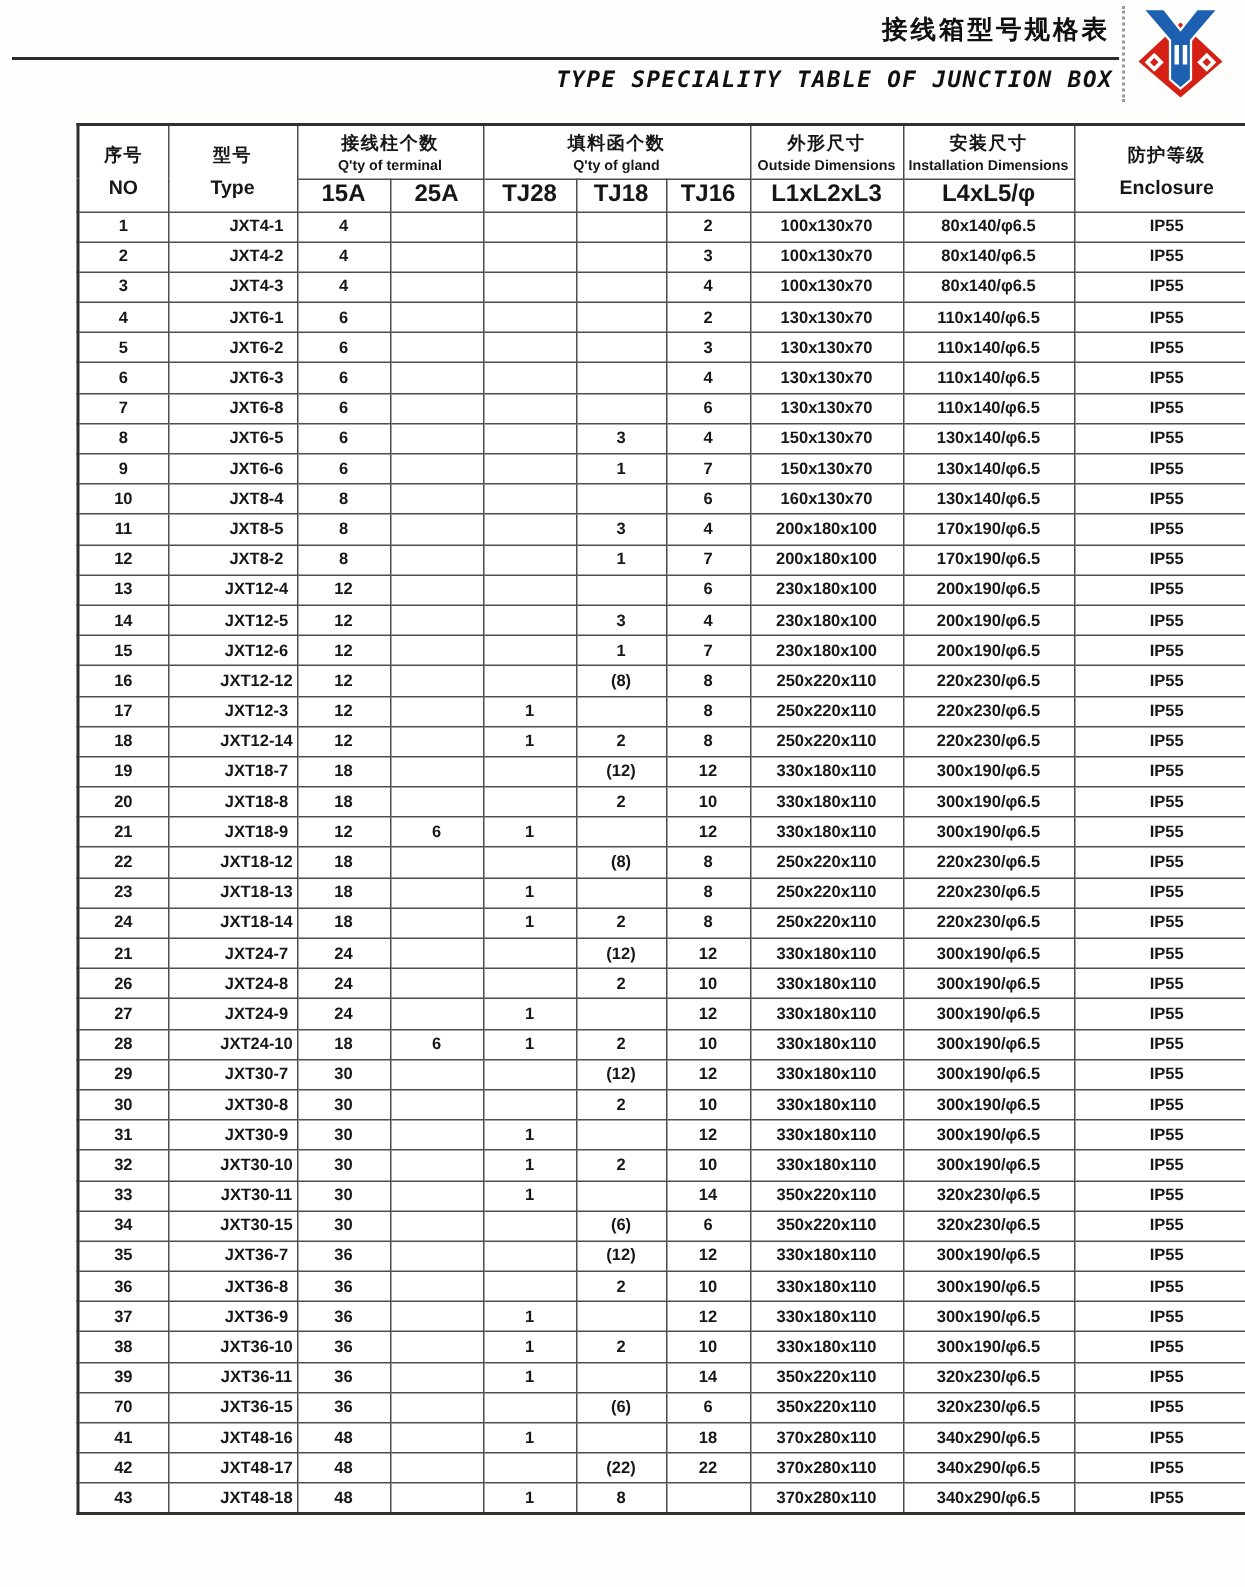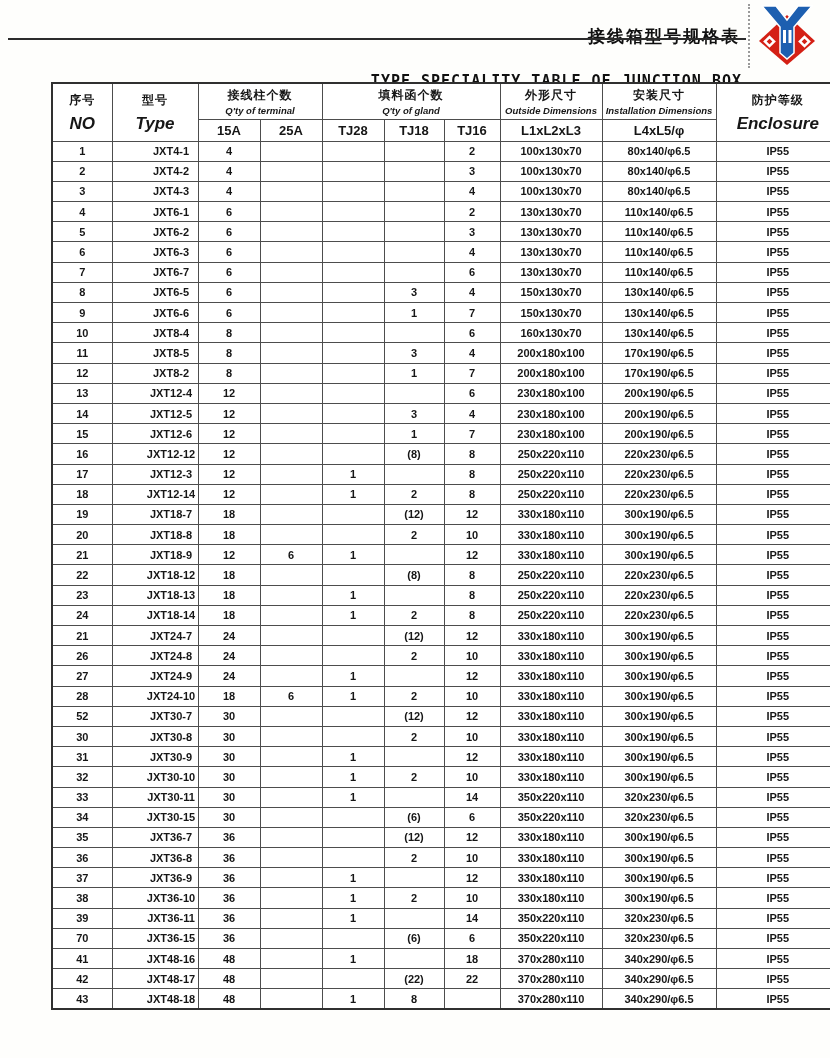--- a/index.html
+++ b/index.html
@@ -6,35 +6,36 @@
   html,body { width: 830px; height: 1058px; }
   body {
     position: relative;
     background: #fefefc;
     font-family: "Liberation Sans", sans-serif;
     color: #141414;
     overflow: hidden;
   }
 
   
-  .titlebar { position: absolute; top: 25px; right: 86px; text-align: right; }
+  .titlebar { position: absolute; top: 8px; right: 86px; text-align: right; }
   .title-cn {
     font-size: 17px; font-weight: 700; letter-spacing: 2px;
     font-family: "DejaVu Sans", sans-serif; color: #101010;
     padding-right: 4px;
   }
   .header-rule {
     position: absolute; left: 8px; right: 84px; top: 38px;
     height: 2px; background: #2c2c2c;
   }
   .title-en {
-    margin-top: 24px;
+    margin-top: 13px;
     font-family: "DejaVu Sans Mono", monospace;
     font-size: 15px; font-weight: 700; letter-spacing: 1px; color: #101010;
     padding-right: 2px;
+    font-style: italic;
   }
   .logo-sep {
     position: absolute; top: 4px; right: 80px; height: 64px; width: 0;
     border-left: 2px dotted #9a9a9a;
   }
   .logo-box { position: absolute; top: 3px; right: 8px; width: 70px; height: 66px; }
 
   
   table.spec {
     position: absolute; left: 51px; top: 82px; width: 788px;
@@ -42,25 +43,25 @@
     background: #fff;
   }
   table.spec th, table.spec td {
     border: 1px solid #4d4d4d;
     text-align: center; vertical-align: middle;
     font-weight: 700; color: #161616;
     overflow: hidden; white-space: nowrap;
   }
   table.spec { border: 2px solid #303030; }
   thead tr.h1 th { height: 36px; }
-  thead tr.h2 th { height: 22px; font-size: 13px; }
+  thead tr.h2 th { height: 22px; font-size: 16px; }
   th .cn { display: block; font-size: 12px; font-weight: 700; letter-spacing: 1px; font-family: "DejaVu Sans", sans-serif; }
-  th .en { display: block; font-size: 9.5px; font-weight: 700; letter-spacing: 0; margin-top: 1px; font-style: italic; }
+  th .en { display: block; font-size: 9.5px; font-weight: 700; letter-spacing: 0; margin-top: 1px; }
   th.tall .cn { margin-top: 2px; }
-  th.tall .en { font-size: 17px; margin-top: 5px; }
+  th.tall .en { font-size: 13px; margin-top: 5px; }
   tbody td { height: 20.2px; font-size: 11px; }
   tbody td.c-type { font-size: 11px; padding-left: 32px; }
   tbody tr:nth-child(even) td { border-top-color: #5a5a66; }
 </style>
 </head>
 <body>
 
 <div class="titlebar">
   <div class="title-cn">接线箱型号规格表</div>
   <div class="title-en">TYPE SPECIALITY TABLE OF JUNCTION BOX</div>
@@ -207,21 +208,21 @@
         <td class="c-25a"></td>
         <td class="c-tj28"></td>
         <td class="c-tj18"></td>
         <td class="c-tj16">4</td>
         <td class="c-outside-dimensions">130x130x70</td>
         <td class="c-installation-dimensions">110x140/φ6.5</td>
         <td class="c-enclosure">IP55</td>
       </tr>
       <tr>
         <td class="c-no">7</td>
-        <td class="c-type">JXT6-7</td>
+        <td class="c-type">JXT6-8</td>
         <td class="c-15a">6</td>
         <td class="c-25a"></td>
         <td class="c-tj28"></td>
         <td class="c-tj18"></td>
         <td class="c-tj16">6</td>
         <td class="c-outside-dimensions">130x130x70</td>
         <td class="c-installation-dimensions">110x140/φ6.5</td>
         <td class="c-enclosure">IP55</td>
       </tr>
       <tr>
@@ -470,21 +471,21 @@
         <td class="c-15a">18</td>
         <td class="c-25a">6</td>
         <td class="c-tj28">1</td>
         <td class="c-tj18">2</td>
         <td class="c-tj16">10</td>
         <td class="c-outside-dimensions">330x180x110</td>
         <td class="c-installation-dimensions">300x190/φ6.5</td>
         <td class="c-enclosure">IP55</td>
       </tr>
       <tr>
-        <td class="c-no">52</td>
+        <td class="c-no">29</td>
         <td class="c-type">JXT30-7</td>
         <td class="c-15a">30</td>
         <td class="c-25a"></td>
         <td class="c-tj28"></td>
         <td class="c-tj18">(12)</td>
         <td class="c-tj16">12</td>
         <td class="c-outside-dimensions">330x180x110</td>
         <td class="c-installation-dimensions">300x190/φ6.5</td>
         <td class="c-enclosure">IP55</td>
       </tr>

